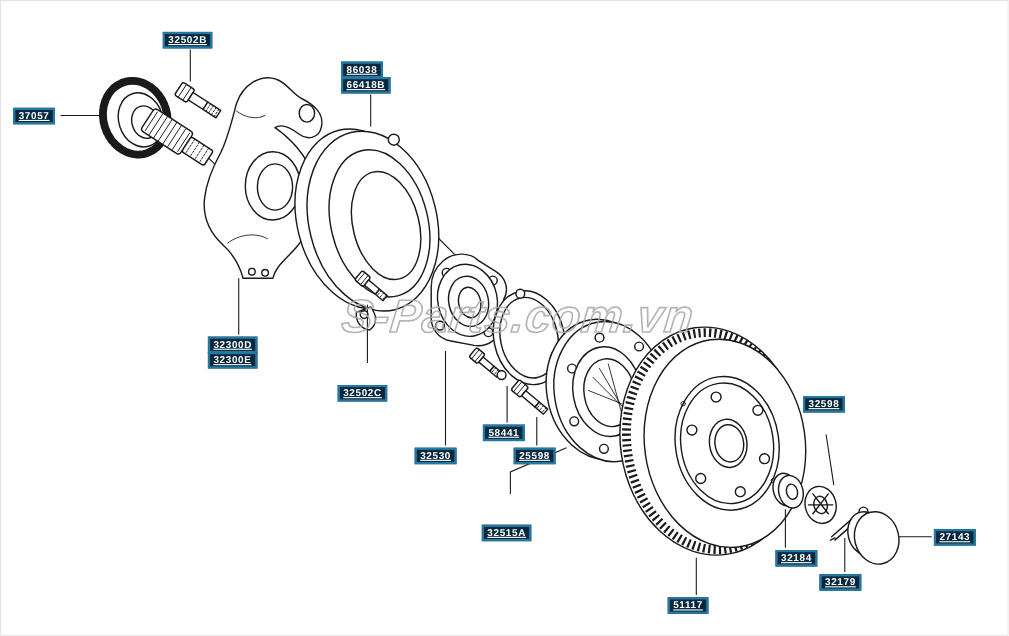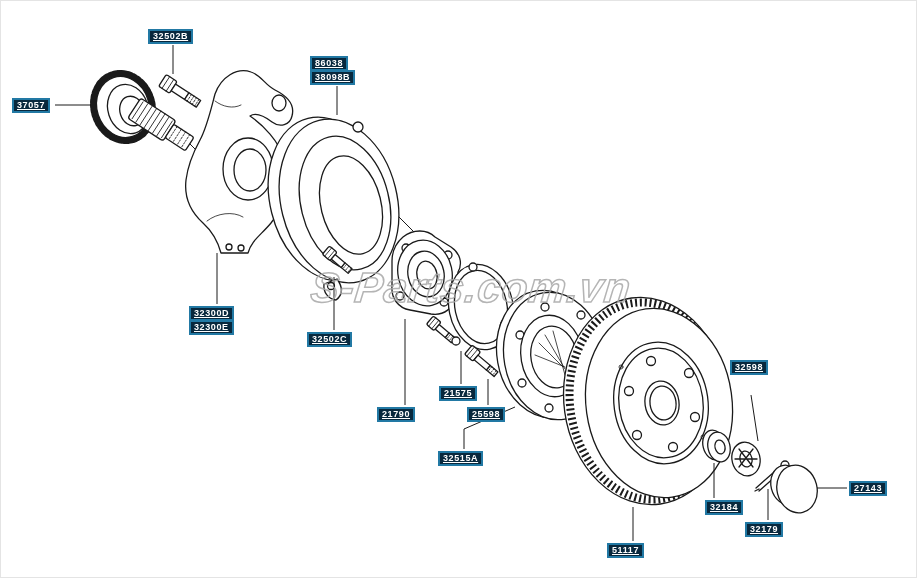--- a/index.html
+++ b/index.html
@@ -203,26 +203,26 @@
                           M816,487 H846
                           M632,506 V540"></path>
     </g>
   </svg>
 
   <div class="watermark">S-Parts.com.vn</div>
 
   <span class="plabel" style="left:147px;top:28px">32502B</span>
   <span class="plabel" style="left:11px;top:97px">37057</span>
   <span class="plabel" style="left:309px;top:55px">86038</span>
-  <span class="plabel" style="left:309px;top:69px">38098B</span>
+  <span class="plabel" style="left:309px;top:69px">66418B</span>
   <span class="plabel" style="left:188px;top:305px">32300D</span>
   <span class="plabel" style="left:188px;top:319px">32300E</span>
-  <span class="plabel" style="left:306px;top:331px">32502C</span>
-  <span class="plabel" style="left:376px;top:406px">21790</span>
-  <span class="plabel" style="left:438px;top:385px">21575</span>
+  <span class="plabel" style="left:306px;top:349px">32502C</span>
+  <span class="plabel" style="left:376px;top:406px">32530</span>
+  <span class="plabel" style="left:438px;top:385px">58441</span>
   <span class="plabel" style="left:466px;top:406px">25598</span>
-  <span class="plabel" style="left:437px;top:450px">32515A</span>
+  <span class="plabel" style="left:437px;top:476px">32515A</span>
   <span class="plabel" style="left:729px;top:359px">32598</span>
   <span class="plabel" style="left:704px;top:499px">32184</span>
   <span class="plabel" style="left:744px;top:521px">32179</span>
   <span class="plabel" style="left:848px;top:480px">27143</span>
   <span class="plabel" style="left:606px;top:542px">51117</span>
 </div>
 
 </body></html>

